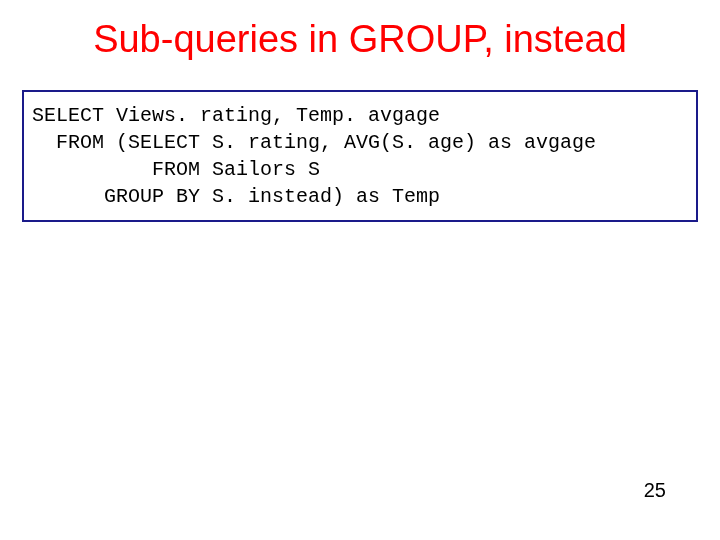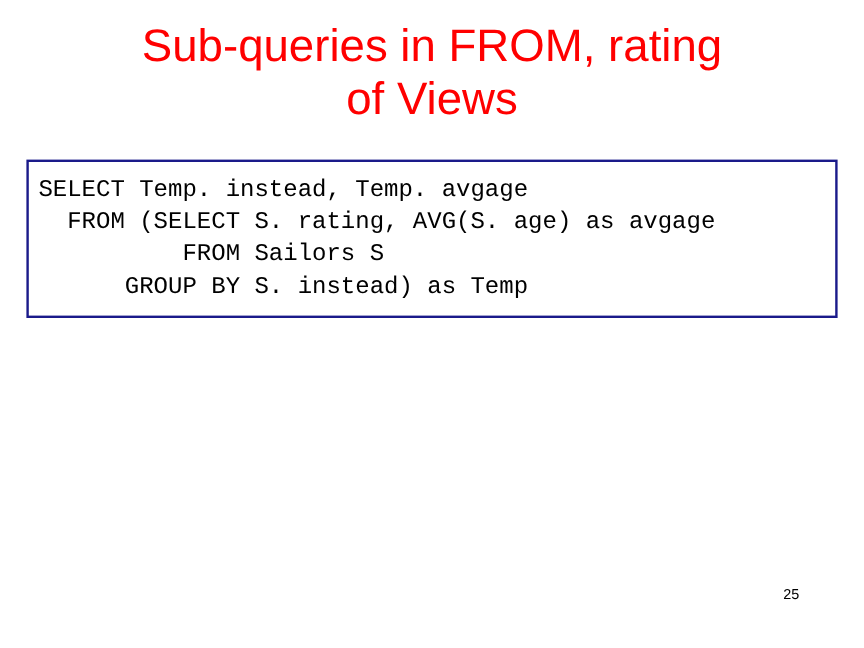--- a/index.html
+++ b/index.html
@@ -36,37 +36,36 @@
     font-family: "Courier New", Courier, monospace;
     font-size: 20px;
     color: #000;
     white-space: pre;
     line-height: 1.35;
   }
   .page-num {
     position: absolute;
     right: 54px;
     bottom: 38px;
-    font-size: 12px;
+    font-size: 20px;
     color: #000;
     font-family: Arial, Helvetica, sans-serif;
   }
 </style>
 </head>
 <body>
 
 <div class="slide">
 
   <div class="title">
-    <div>Sub-queries in FROM, rating</div>
-    <div>of Views</div>
+    <div>Sub-queries in GROUP, instead</div>
   </div>
 
   <div class="code-box">
-    <div class="code-line">SELECT Temp. instead, Temp. avgage</div>
+    <div class="code-line">SELECT Views. rating, Temp. avgage</div>
     <div class="code-line">  FROM (SELECT S. rating, AVG(S. age) as avgage</div>
     <div class="code-line">          FROM Sailors S</div>
     <div class="code-line">      GROUP BY S. instead) as Temp</div>
   </div>
 
   <div class="page-num">25</div>
 
 </div>
 
 </body></html>

